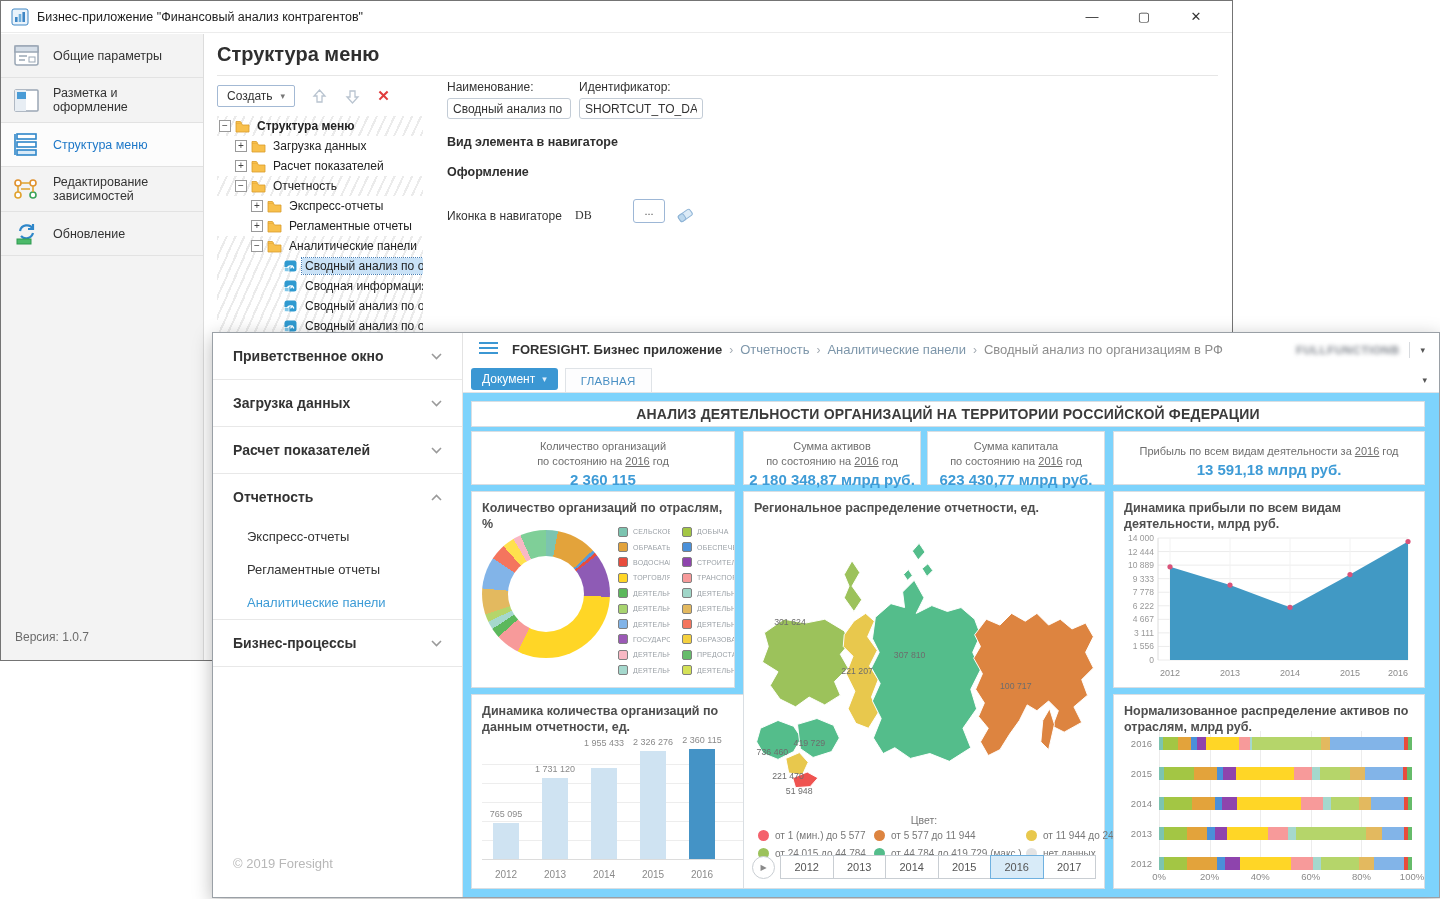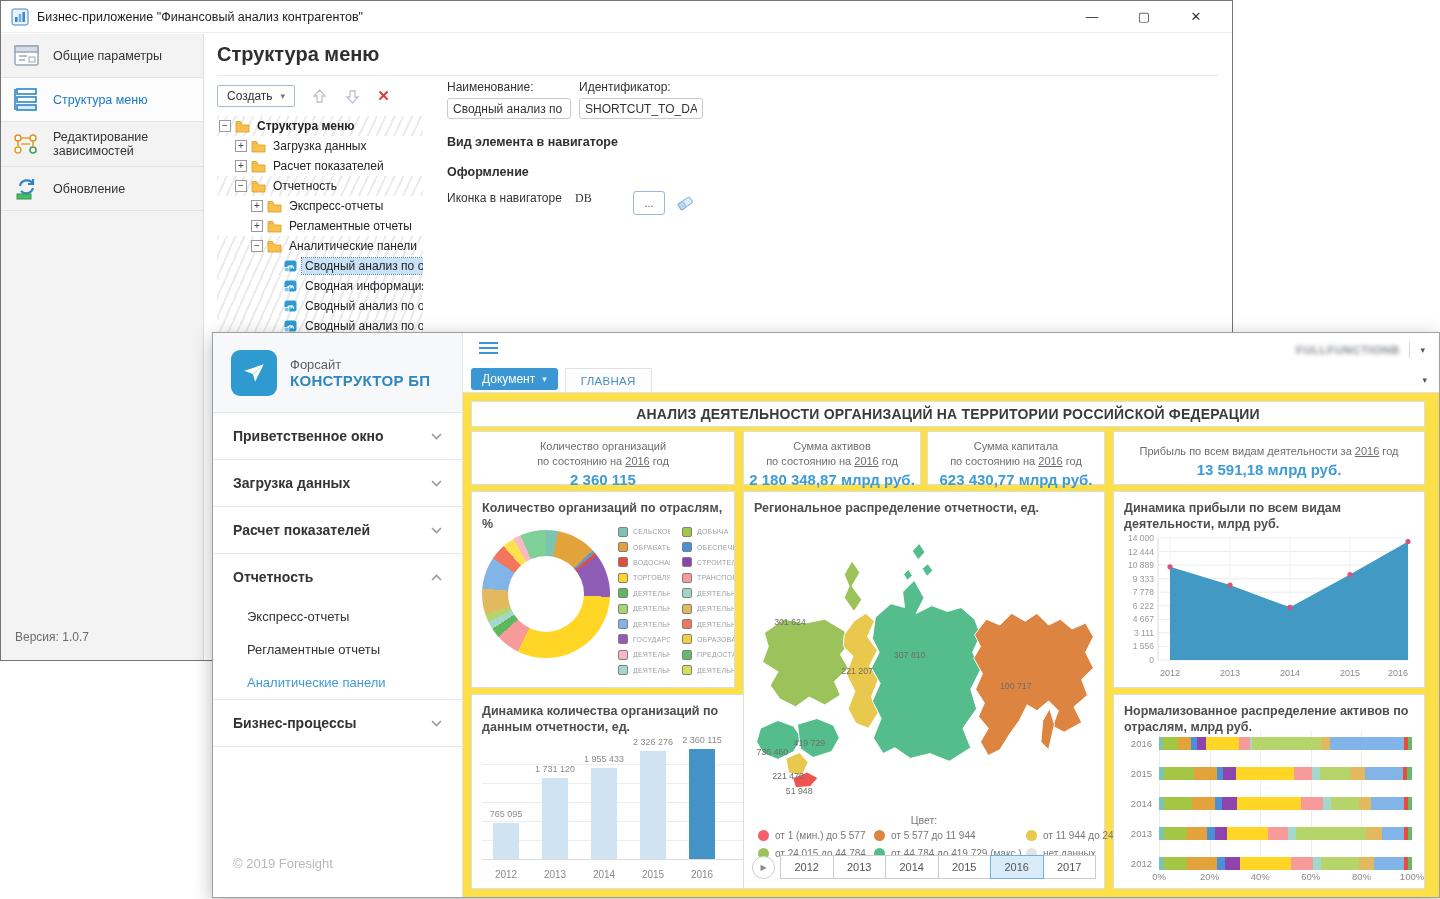--- a/index.html
+++ b/index.html
@@ -36,21 +36,21 @@
   .tree-row.selected .tree-label { background:#c9e2f7; outline:1px dotted #4a82b8; }
   .dt-form { position:absolute; left:242px; top:46px; width:340px; font-size:12px; color:#333; }
   .form-cols { display:flex; gap:8px; }
   .form-field label { display:block; margin-bottom:4px; }
   .form-field input { width:124px; height:21px; border:1px solid #c3ccd6; border-radius:3px; padding:0 5px; font-size:12px; color:#333; font-family:"Liberation Sans",sans-serif; }
   .form-section { font-weight:bold; font-size:12.5px; margin:16px 0 10px; color:#2f2f2f; }
   .radio-row { display:flex; align-items:center; gap:8px; margin-bottom:10px; }
   .radio { width:14px; height:14px; border:1px solid #adadad; border-radius:50%; background:#fff; flex:none; position:relative; }
   .radio.checked { border-color:#2e86c9; }
   .radio.checked::after { content:""; position:absolute; left:3px; top:3px; width:6px; height:6px; border-radius:50%; background:#2e86c9; }
-  .icon-row { display:flex; align-items:flex-start; margin-top:12px; }
+  .icon-row { display:flex; align-items:flex-end; margin-top:20px; }
   .icon-row .lbl { width:128px; }
   .icon-row .val { width:58px;font-family:Liberation Serif, serif; }
   .browse-btn { width:32px; height:24px; border:1px solid #9db7d6; border-radius:3px; background:#fff; font-size:11px; color:#555; margin-right:10px; }
   .eraser { width:20px; height:20px; }
 
   
   .wb-window { position:absolute; left:212px; top:332px; width:1228px; height:566px; background:#fff; border:1px solid #9aa0a6; box-shadow:0 5px 18px rgba(0,0,0,.28); }
   .wb-sidebar { position:absolute; left:0; top:0; bottom:0; width:250px; background:#fff; border-right:1px solid #e3e3e3; }
   .wb-logo { height:80px; background:#f7f8f9; border-bottom:1px solid #e6e6e6; display:flex; align-items:center; gap:13px; padding:0 18px; }
   .logo-square { width:46px; height:46px; border-radius:9px; background:#2f9ad0; display:flex; align-items:center; justify-content:center; flex:none; }
@@ -69,21 +69,21 @@
   .crumb-link { color:#7d96aa; }
   .crumb-link.last { color:#8d8d8d; }
   .user-chip { margin-left:auto; color:#82878f; font-weight:bold; font-size:11.5px; letter-spacing:.5px; filter:blur(2px); }
   .hdr-sep { width:1px; height:16px; background:#d7dade; margin:0 10px; }
   .caret-glyph { color:#555; font-size:9px; }
   .wb-ribbon { position:absolute; left:250px; right:0; top:33px; height:27px; border-bottom:1px solid #dfe3e7; display:flex; align-items:flex-end; padding-left:8px; }
   .doc-btn { background:#3b97d3; color:#fff; font-size:12px; border-radius:3px; padding:4px 11px; margin-bottom:2px; display:flex; gap:7px; align-items:center; border:none; font-family:"Liberation Sans",sans-serif; }
   .doc-btn .caret-glyph { color:#dceefb; }
   .home-tab { background:#fdfdfe; border:1px solid #dfe3e7; border-bottom:none; font-size:11.5px; color:#4a90c4; padding:6px 15px 5px; margin-left:7px; letter-spacing:.3px; }
   .ribbon-caret { margin-left:auto; margin-right:12px; margin-bottom:7px; }
-  .wb-content { position:absolute; left:250px; right:0; top:60px; bottom:0; background:#fde047; }
+  .wb-content { position:absolute; left:250px; right:0; top:60px; bottom:0; background:#7dd3fc; }
   .panel { position:absolute; background:#fff; border:1px solid #d9dee3; }
   .panel-title { padding:8px 10px 0; font-size:12.5px; font-weight:bold; color:#4e4e4e; line-height:1.28; }
   .dash-title { left:8px; top:8px; width:954px; height:26px; display:flex; align-items:center; justify-content:center; font-size:14px; font-weight:bold; color:#3b3b3b; letter-spacing:.2px; }
   .kpi { top:38px; height:54px; text-align:center; padding-top:7px; }
   .kpi .line { font-size:11px; color:#6e6e6e; line-height:1.35; }
   .kpi .val { font-size:15px; font-weight:bold; color:#3e9bd6; margin-top:2px; }
   .kpi .yr, .yr { text-decoration:underline; }
   .kpi.single { padding-top:12px; }
   
   .donut { position:absolute; left:10px; top:38px; width:128px; height:128px; border-radius:50%; }
@@ -149,20 +149,28 @@
           <div class="dt-item">
             <span class="ic"><svg viewBox="0 0 27 27">
                 <rect x="2" y="4" width="23" height="19" rx="2" fill="#fff" stroke="#9aa7b5" stroke-width="1.5"></rect>
                 <rect x="2" y="4" width="23" height="6" fill="#d5dee8" stroke="#9aa7b5" stroke-width="1.5"></rect>
                 <line x1="6" y1="14" x2="14" y2="14" stroke="#9aa7b5" stroke-width="1.5"></line>
                 <line x1="6" y1="18" x2="12" y2="18" stroke="#9aa7b5" stroke-width="1.5"></line>
                 <rect x="16" y="15" width="6" height="5" fill="#fff" stroke="#9aa7b5"></rect>
               </svg></span>
             <span>Общие параметры</span>
           </div>
+          <div class="dt-item">
+            <span class="ic"><svg viewBox="0 0 27 27">
+                <rect x="2" y="3" width="23" height="21" rx="1" fill="#fff" stroke="#9aa7b5" stroke-width="1.5"></rect>
+                <rect x="2" y="3" width="11" height="21" fill="#e8eef4"></rect>
+                <rect x="4" y="5" width="9" height="7" fill="#4a9cd6"></rect>
+              </svg></span>
+            <span>Разметка и оформление</span>
+          </div>
           <div class="dt-item active">
             <span class="ic"><svg viewBox="0 0 27 27">
                 <rect x="4" y="3" width="19" height="5" fill="#fff" stroke="#2e86c9" stroke-width="1.6"></rect>
                 <rect x="4" y="11" width="19" height="5" fill="#fff" stroke="#2e86c9" stroke-width="1.6"></rect>
                 <rect x="4" y="19" width="19" height="5" fill="#d9eaf7" stroke="#2e86c9" stroke-width="1.6"></rect>
                 <line x1="2" y1="3" x2="2" y2="24" stroke="#2e86c9" stroke-width="1.6"></line>
               </svg></span>
             <span>Структура меню</span>
           </div>
           <div class="dt-item">
@@ -330,32 +338,20 @@
                 </g>
               </svg>
           </span>
         </div>
       </div>
     </main>
   </section>
 
   <section class="wb-window">
     <aside class="wb-sidebar">
-      <div class="wb-logo">
-        <span class="logo-square">
-          <svg viewBox="0 0 24 24" width="26" height="26">
-              <path d="M3,10 L21,4 L13,20 L11,13 Z" fill="#fff"></path>
-              <path d="M11,13 L21,4 L13,12.5 Z" fill="#bcdcf0"></path>
-            </svg>
-        </span>
-        <span>
-          <div class="logo-line1">Форсайт</div>
-          <div class="logo-line2">КОНСТРУКТОР БП</div>
-        </span>
-      </div>
       <nav id="wbNav">
           <div class="wb-group">
             <div class="wb-top">
               <span>Приветственное окно</span>
               <span class="chev">
                 <svg width="11" height="7" viewBox="0 0 11 7">
                   <path d="M1,1 L5.5,5.5 L10,1" fill="none" stroke="#9a9a9a" stroke-width="1.6"></path>
                 </svg>
               </span>
             </div>
@@ -409,20 +405,21 @@
     <div class="wb-header">
       <span class="hamburger">
         <svg width="19" height="14" viewBox="0 0 19 14">
             <g stroke="#3b97d3" stroke-width="2">
               <line x1="0" y1="2" x2="19" y2="2"></line>
               <line x1="0" y1="7" x2="19" y2="7"></line>
               <line x1="0" y1="12" x2="19" y2="12"></line>
             </g>
           </svg>
       </span>
+      <span id="breadcrumb"><span class="crumb-root">FORESIGHT. Бизнес приложение</span><span class="crumb-sep">›</span><span class="crumb-link">Отчетность</span><span class="crumb-sep">›</span><span class="crumb-link">Аналитические панели</span><span class="crumb-sep">›</span><span class="crumb-link last">Сводный анализ по организациям в РФ</span></span>
       <span class="user-chip">FULLFUNCTIONB</span>
       <span class="hdr-sep"></span>
       <span class="caret-glyph">▾</span>
     </div>
     <div class="wb-ribbon">
       <button class="doc-btn">
         <span>Документ</span>
         <span class="caret-glyph">▾</span>
       </button>
       <span class="home-tab">ГЛАВНАЯ</span>
@@ -540,21 +537,21 @@
       </div>
 
       <div class="panel" style="left:8px; top:301px; width:294px; height:195px;">
         <div class="panel-title">Динамика количества организаций по данным отчетности, ед.</div>
         <div class="bars-plot" id="barsPlot">
             <div class="bar" style="left: 11px; height: 36px;"></div>
             <div class="bar-val" style="left: 24px; bottom: 40px;">765 095</div>
             <div class="bar" style="left: 60px; height: 81px;"></div>
             <div class="bar-val" style="left: 73px; bottom: 85px;">1 731 120</div>
             <div class="bar" style="left: 109px; height: 91px;"></div>
-            <div class="bar-val" style="left: 122px; bottom: 95px;">1 955 433</div>
+            <div class="bar-val" style="left: 122px; bottom: 111px;">1 955 433</div>
             <div class="bar" style="left: 158px; height: 108px;"></div>
             <div class="bar-val" style="left: 171px; bottom: 112px;">2 326 276</div>
             <div class="bar hl" style="left: 207px; height: 110px;"></div>
             <div class="bar-val" style="left: 220px; bottom: 114px;">2 360 115</div>
           </div>
         <div id="barYears"></div>
       <span class="bar-year" style="left: 34px;">2012</span>
           <span class="bar-year" style="left: 83px;">2013</span>
           <span class="bar-year" style="left: 132px;">2014</span>
           <span class="bar-year" style="left: 181px;">2015</span>

